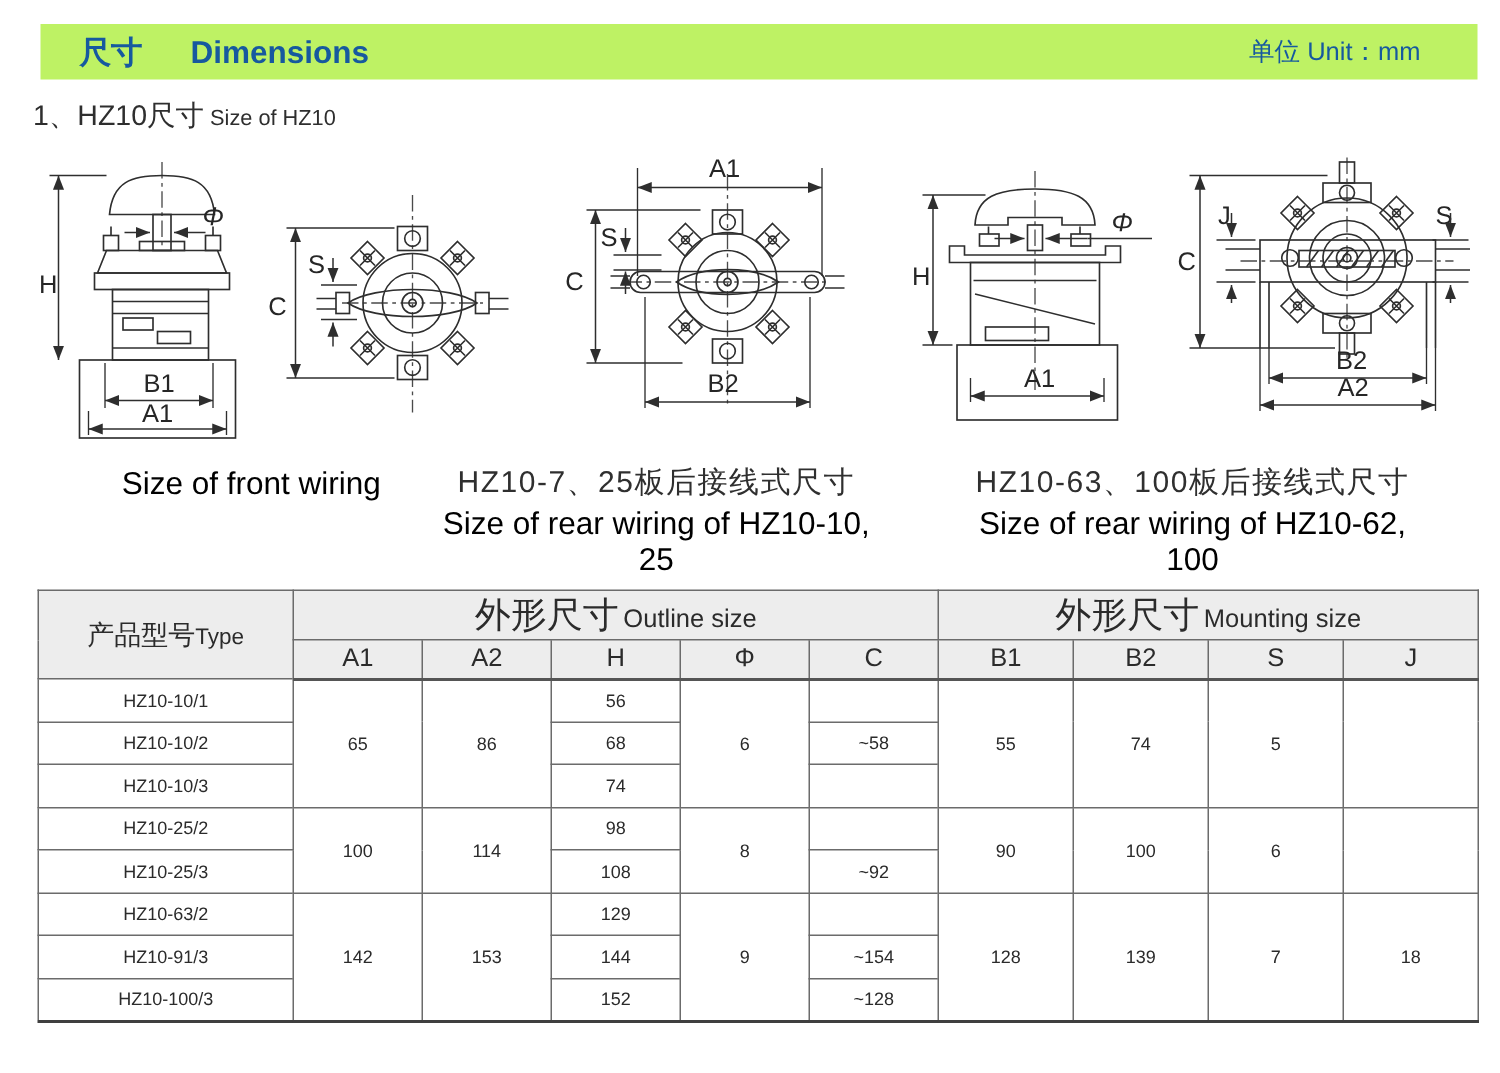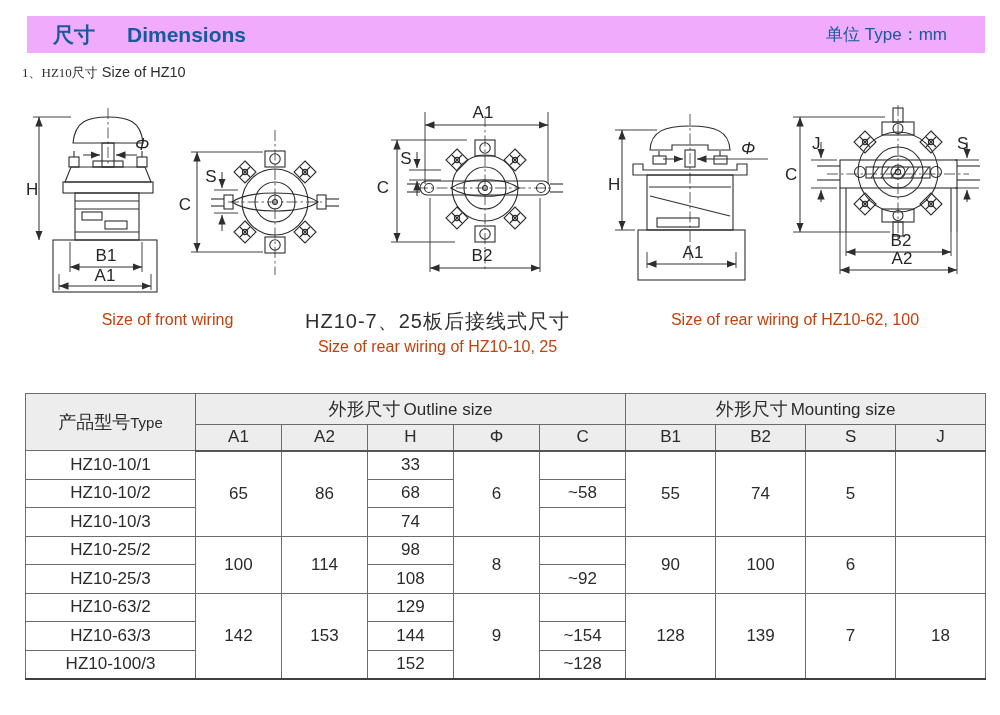--- a/index.html
+++ b/index.html
@@ -3,63 +3,63 @@
 <meta charset="utf-8">
 <style>
   html,body { margin:0; padding:0; background:#ffffff; }
   .page {
     position:relative; width:1000px; height:715px; background:#ffffff;
     font-family:"Liberation Sans", sans-serif; overflow:hidden; color:#2e2e2e;
   }
   
   .header-bar {
     position:absolute; left:27px; top:16px; width:958px; height:37px;
-    background:#f0abfc; display:flex; align-items:center; justify-content:space-between;
+    background:#bef264; display:flex; align-items:center; justify-content:space-between;
     box-sizing:border-box; padding:0 38px 0 26px; color:#16599f;
   }
   .hb-left { display:flex; align-items:baseline; }
   .hb-left .zh { font-size:21px; font-weight:bold; margin-right:32px; }
   .hb-left .en { font-size:21px; font-weight:600; }
   .hb-unit { font-size:17px; }
   
   .section-title { position:absolute; left:22px; top:64px; display:flex; align-items:baseline; color:#2e2e2e; }
-  .section-title .zh { font-size:13px;font-family:Liberation Serif, serif; }
+  .section-title .zh { font-size:19px; }
   .section-title .en { font-size:14.5px; margin-left:4px; }
   
   .fig { position:absolute; }
   .fig .o line, .fig .o path, .fig .o rect, .fig .o circle { fill:none; stroke:#2e2e2e; stroke-width:1.1; }
   .fig .dim { stroke:#2e2e2e; stroke-width:1; fill:none; }
   .fig .ext { stroke:#2e2e2e; stroke-width:0.9; fill:none; }
   .fig .cl  { stroke:#4a4a4a; stroke-width:0.9; fill:none; stroke-dasharray:11 3 2.5 3; }
   .fig text { fill:#262626; font-size:17px; font-family:"Liberation Sans",sans-serif; }
   .fig .mid { text-anchor:middle; }
   .fig .it  { font-style:italic; }
   
   .cap { position:absolute; text-align:center; color:#2f2f2f; }
   .cap .zh { font-size:20px; letter-spacing:1px; }
-  .cap .en { font-size:16px; margin-top:3px; color:#c2410c; }
+  .cap .en { font-size:21px; margin-top:3px; color:#000000; }
   
   table.dims {
     position:absolute; left:25px; top:393px; width:960px;
     border-collapse:collapse; table-layout:fixed;
     border:1.5px solid #4a4a4a; border-bottom:2.5px solid #3f3f3f;
   }
   table.dims th, table.dims td {
     border:1px solid #6b6b6b; text-align:center; vertical-align:middle;
     padding:0; color:#2b2b2b; font-weight:normal;
   }
   table.dims thead th { background:#ededed; }
   tr.h1 { height:31px; }
   tr.h2 { height:26px; }
   tr.h2 th { font-size:17px; border-bottom:2px solid #555; }
   tbody tr { height:28.5px; }
-  tbody td { font-size:17px; background:#ffffff; }
+  tbody td { font-size:12px; background:#ffffff; }
   .type-h .zh { font-size:18px; }
   .type-h .en { font-size:15px; }
-  .grp-h .zh { font-size:18px;font-family:Liberation Mono, monospace; }
+  .grp-h .zh { font-size:24px;font-family:Liberation Mono, monospace; }
   .grp-h .en { font-size:17px; margin-left:3px; }
 </style>
 </head>
 <body>
 
 <div class="page">
 
   <svg width="0" height="0" style="position:absolute" aria-hidden="true">
     <defs>
       <marker id="arw" viewBox="0 0 10 10" refX="9.5" refY="5" markerWidth="10" markerHeight="10" orient="auto-start-reverse">
@@ -75,21 +75,21 @@
         <circle r="5.2"></circle>
       </g>
     </defs>
   </svg>
 
   <div class="header-bar">
     <div class="hb-left">
       <span class="zh">尺寸</span>
       <span class="en">Dimensions</span>
     </div>
-    <div class="hb-unit">单位 Type：mm</div>
+    <div class="hb-unit">单位 Unit：mm</div>
   </div>
 
   <div class="section-title">
     <span class="zh">1、HZ10尺寸</span>
     <span class="en">Size of HZ10</span>
   </div>
 
   <svg class="fig" style="left:25px; top:100px" width="330" height="205" viewBox="0 0 330 205">
     <line class="cl" x1="83" y1="8" x2="83" y2="66"></line>
     <g class="o">
@@ -290,20 +290,21 @@
   </svg>
 
   <div class="cap" style="left:30px; top:308px; width:275px">
     <div class="en">Size of front wiring</div>
   </div>
   <div class="cap" style="left:285px; top:308px; width:305px">
     <div class="zh">HZ10-7、25板后接线式尺寸</div>
     <div class="en">Size of rear wiring of HZ10-10, 25</div>
   </div>
   <div class="cap" style="left:640px; top:308px; width:310px">
+    <div class="zh">HZ10-63、100板后接线式尺寸</div>
     <div class="en">Size of rear wiring of HZ10-62, 100</div>
   </div>
 
   <table class="dims">
     <colgroup>
       <col style="width:170px">
       <col style="width:86px">
         <col style="width:86px">
         <col style="width:86px">
         <col style="width:86px">
@@ -335,21 +336,21 @@
         <th>B2</th>
         <th>S</th>
         <th>J</th>
       </tr>
     </thead>
     <tbody>
       <tr>
         <td>HZ10-10/1</td>
         <td rowspan="3">65</td>
         <td rowspan="3">86</td>
-        <td>33</td>
+        <td>56</td>
         <td rowspan="3">6</td>
         <td></td>
         <td rowspan="3">55</td>
         <td rowspan="3">74</td>
         <td rowspan="3">5</td>
         <td rowspan="3"></td>
       </tr>
       <tr>
         <td>HZ10-10/2</td>
         <td>68</td>
@@ -383,21 +384,21 @@
         <td rowspan="3">153</td>
         <td>129</td>
         <td rowspan="3">9</td>
         <td></td>
         <td rowspan="3">128</td>
         <td rowspan="3">139</td>
         <td rowspan="3">7</td>
         <td rowspan="3">18</td>
       </tr>
       <tr>
-        <td>HZ10-63/3</td>
+        <td>HZ10-91/3</td>
         <td>144</td>
         <td>~154</td>
       </tr>
       <tr>
         <td>HZ10-100/3</td>
         <td>152</td>
         <td>~128</td>
       </tr>
     </tbody>
   </table>

